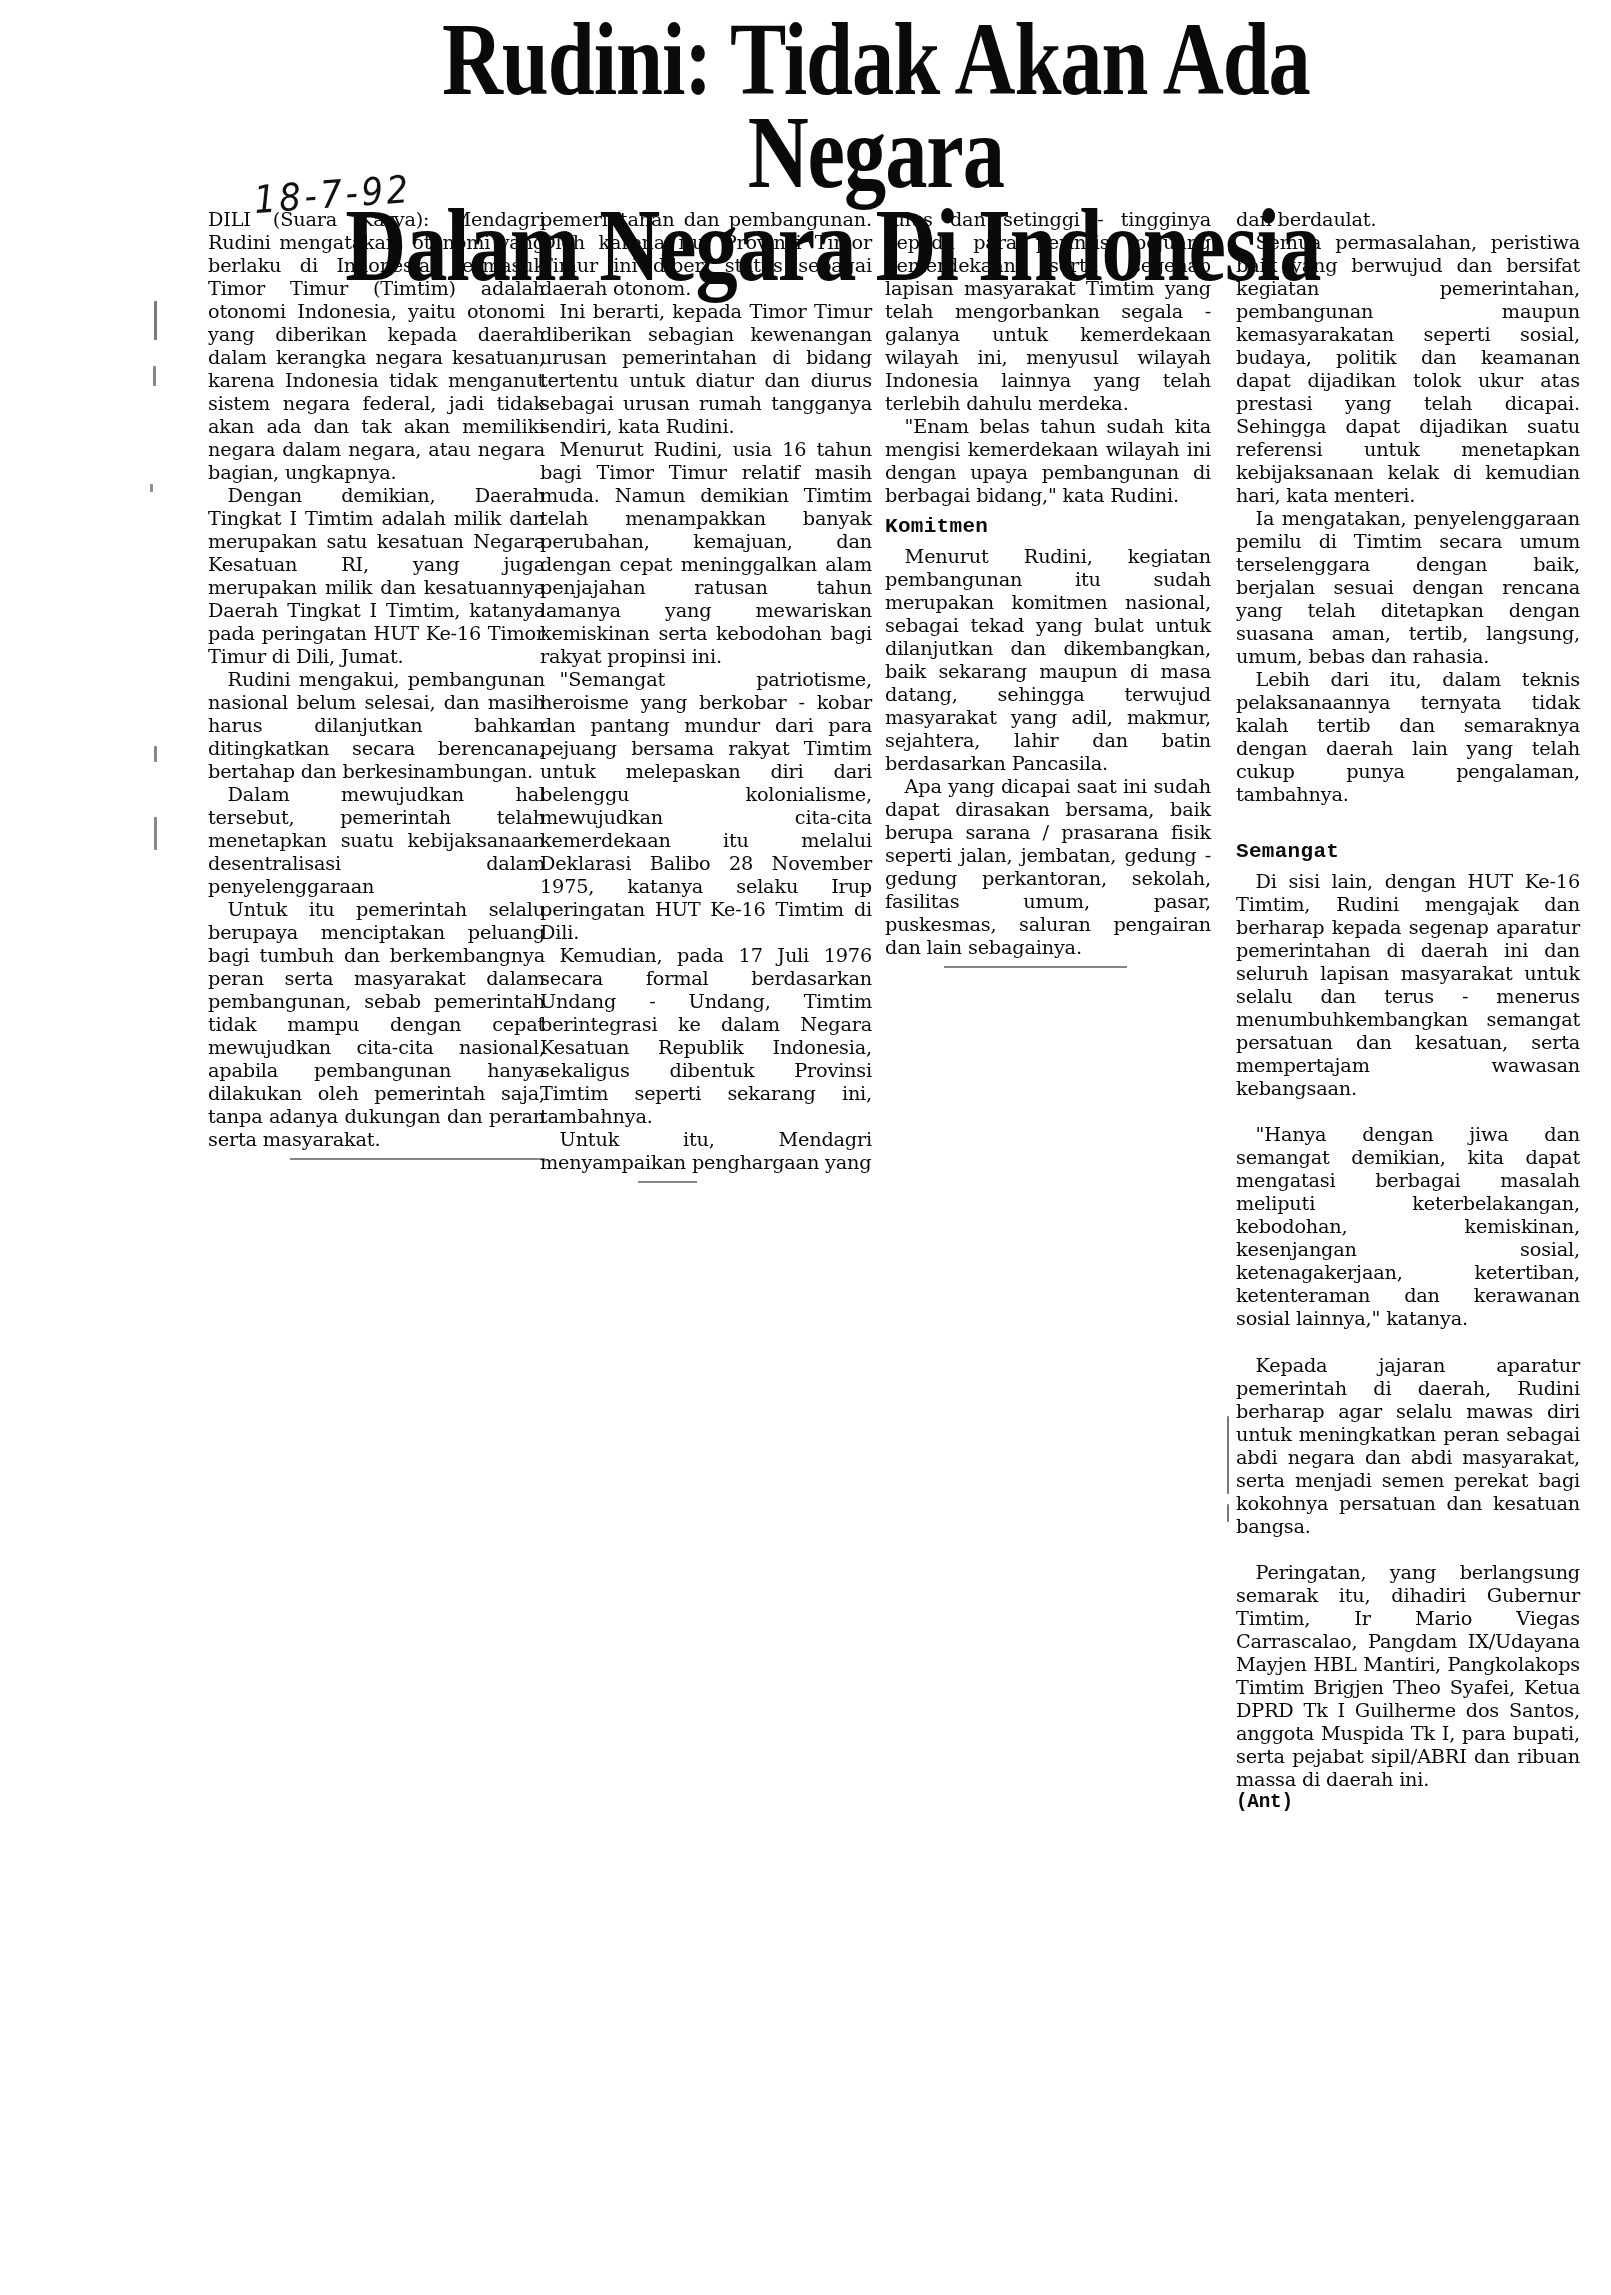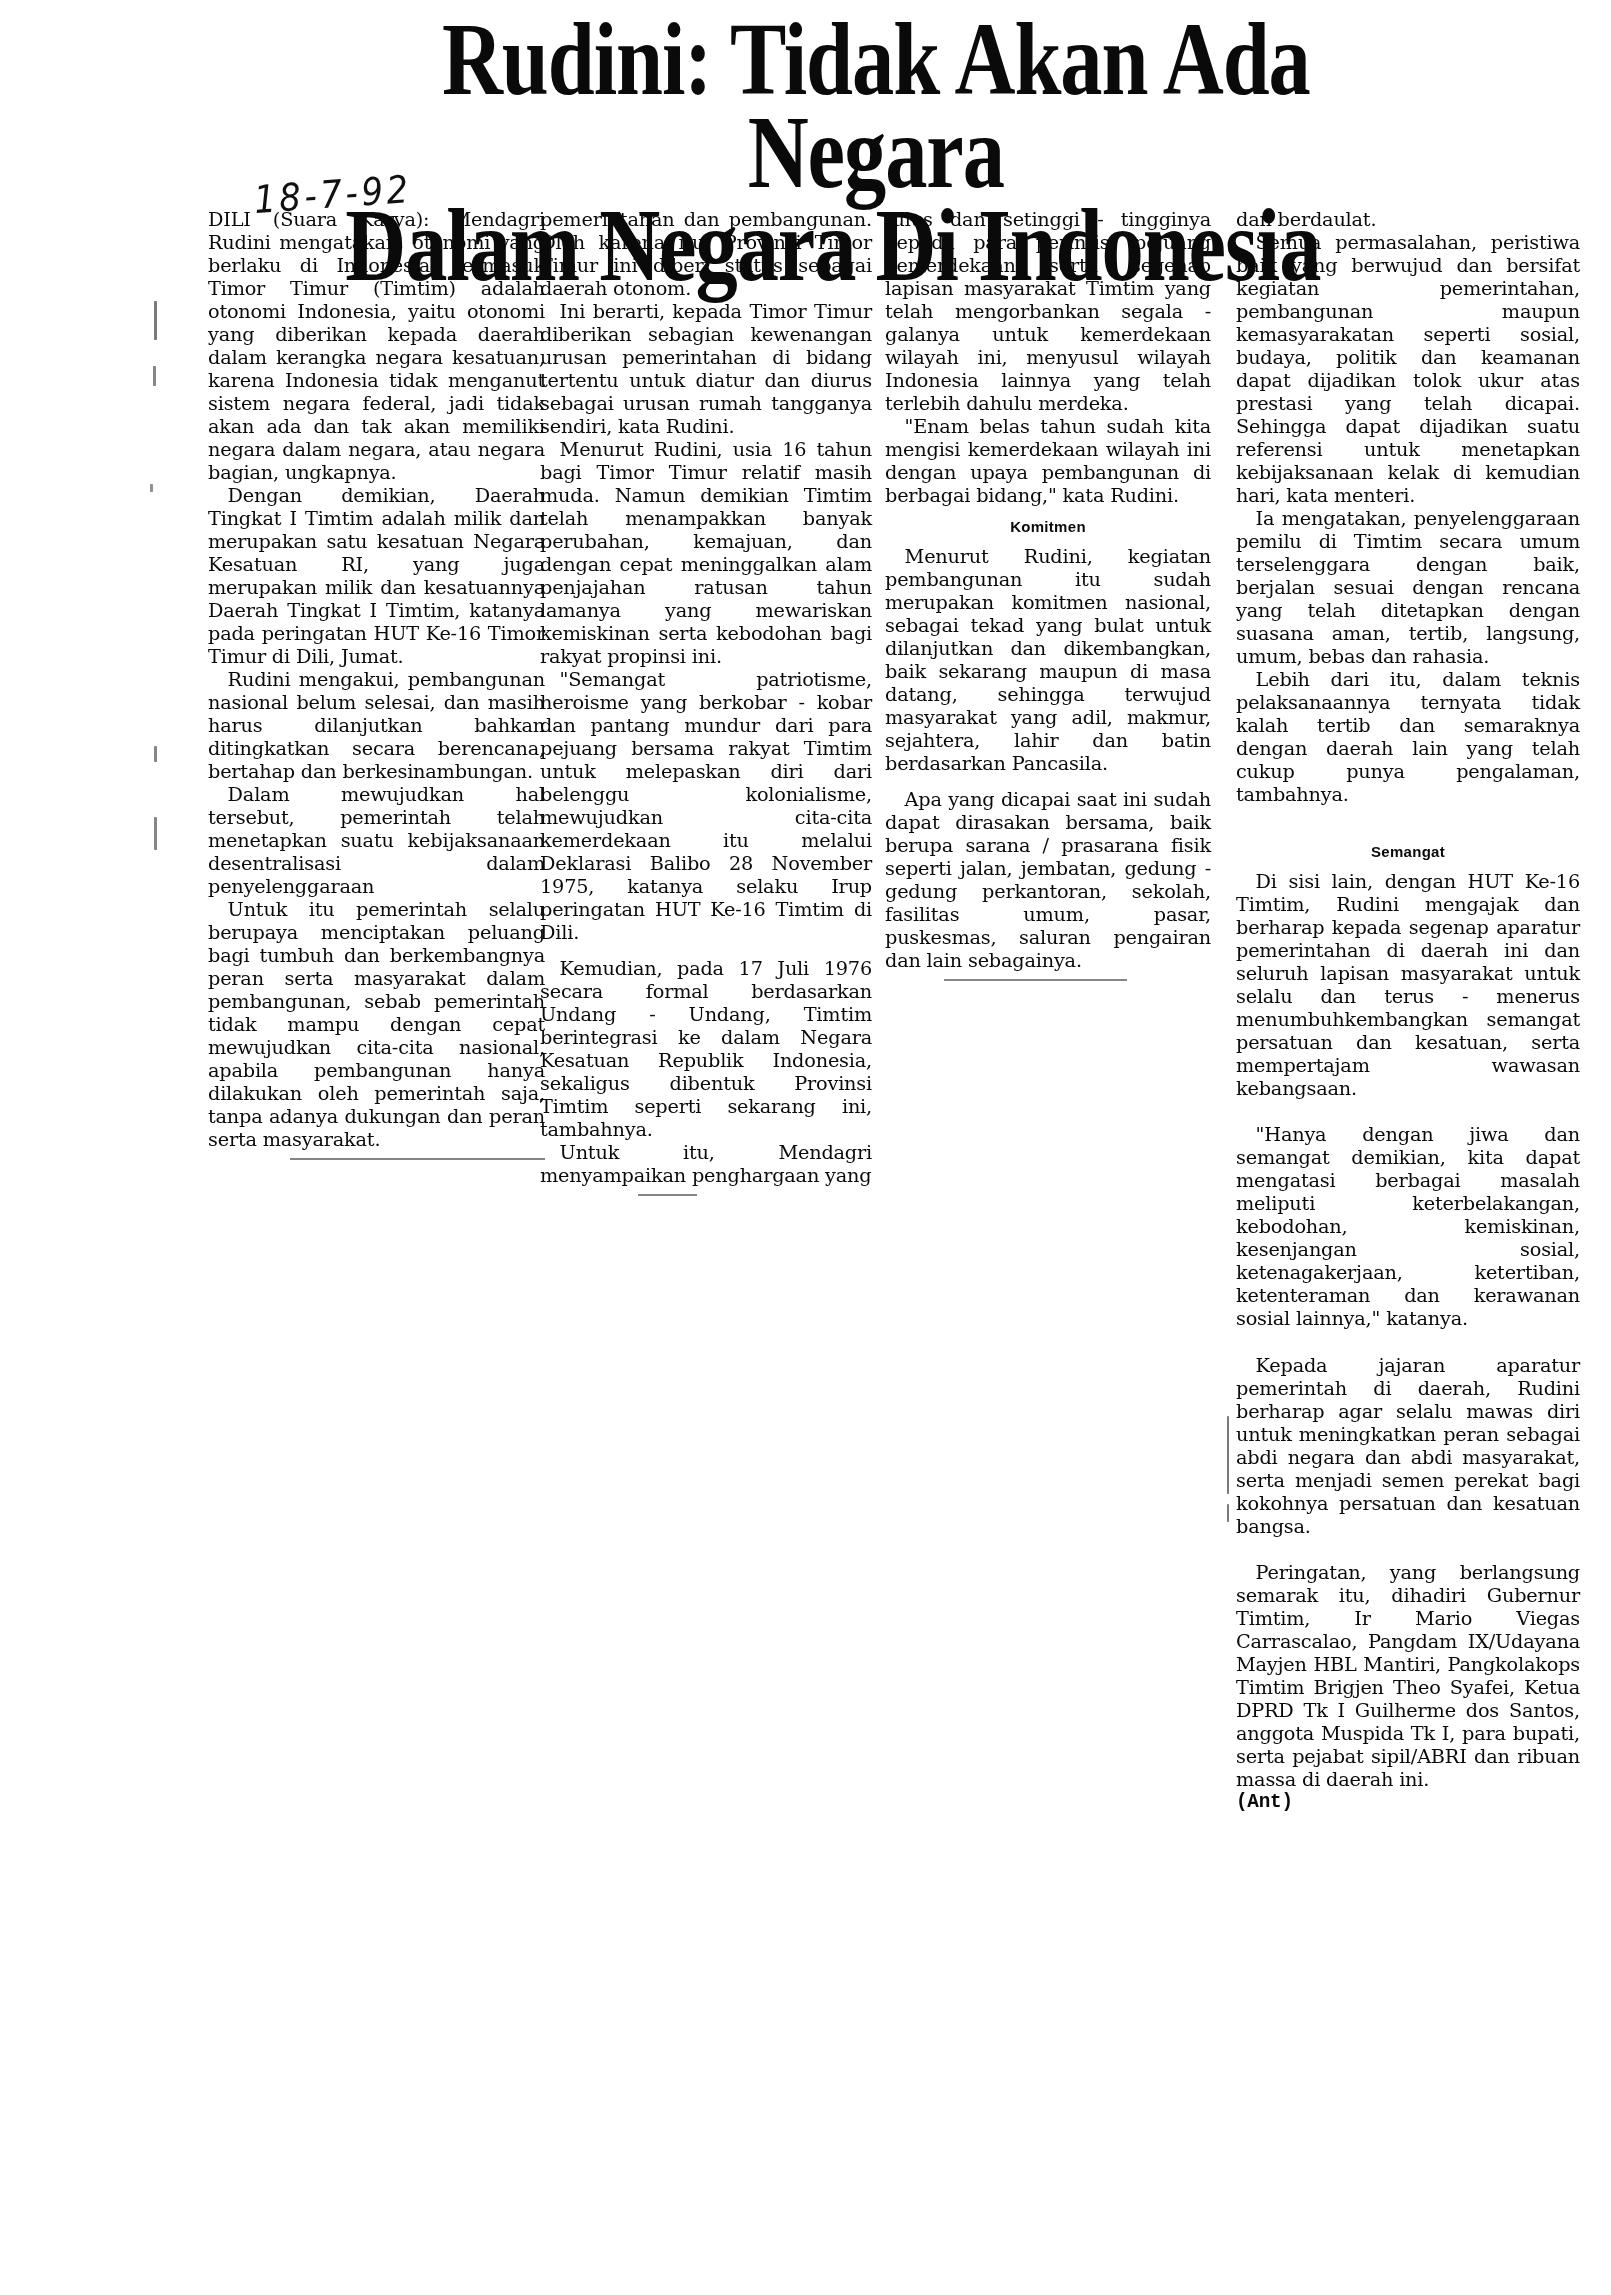--- a/index.html
+++ b/index.html
@@ -65,28 +65,27 @@
     }
     .col1 { left: 188px; width: 337px; margin-left: 20px; }
     .col2 { left: 540px; width: 332px; }
     .col3 { left: 885px; width: 326px; }
     .col4 { left: 1236px; width: 344px; }
     .column p {
       margin: 0;
       text-indent: 19.6px;
     }
     .column p.first { text-indent: 0; }
-    .column p.gap { margin-top: 13px; }
+    .column p.gap { margin-top: 0; }
     .column p.gap-lg { margin-top: 23.5px; }
     .subhead {
       margin: 5.2px 0 3.9px 0;
-      text-align: center;
-      font-family: Liberation Sans, sans-serif;
+      font-family: Liberation Mono, monospace;
       font-weight: bold;
-      font-size: 15px;
+      font-size: 21px;
       line-height: 29px;
       letter-spacing: 0.3px;
     }
     .subhead.spaced { margin-top: 31px; }
     .bold-run { font-weight: bold; font-family: Liberation Mono, monospace; }
     .rule {
       height: 2px;
       background: #222;
       opacity: 0.55;
       margin-top: 6.5px;

